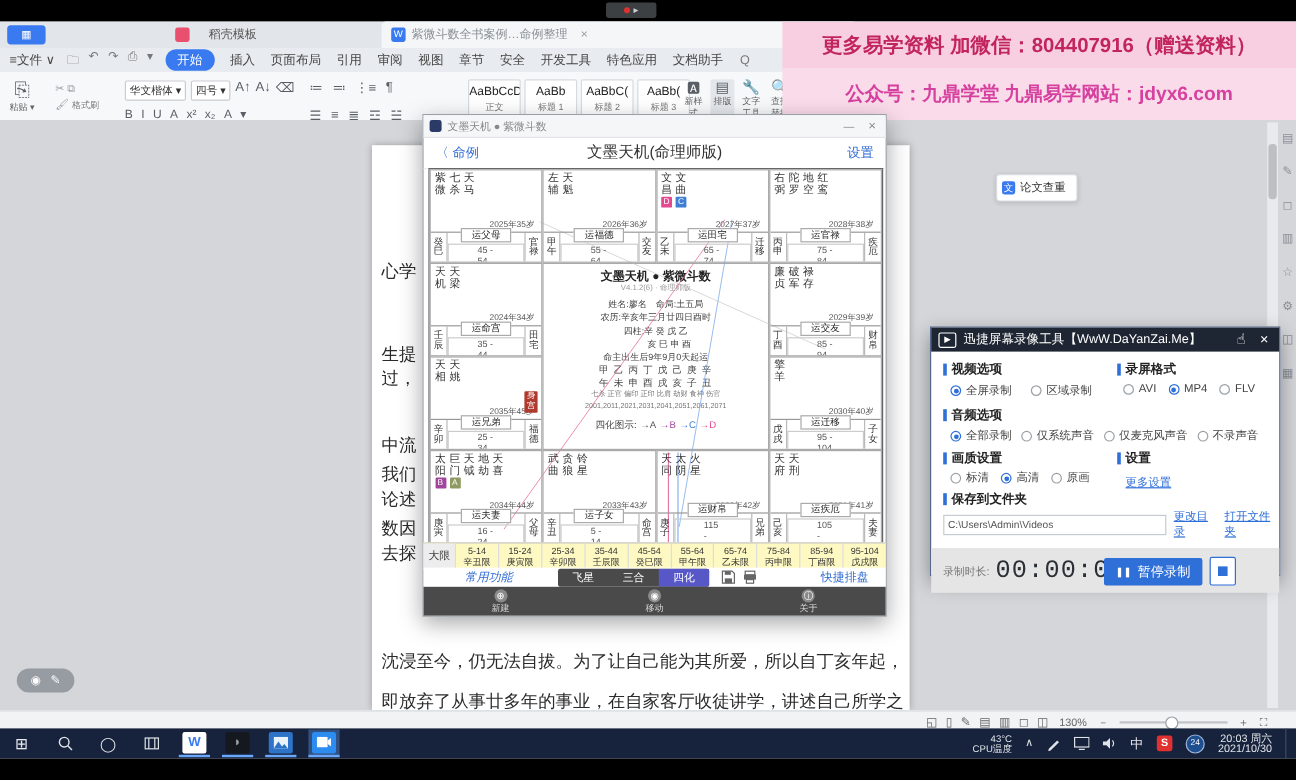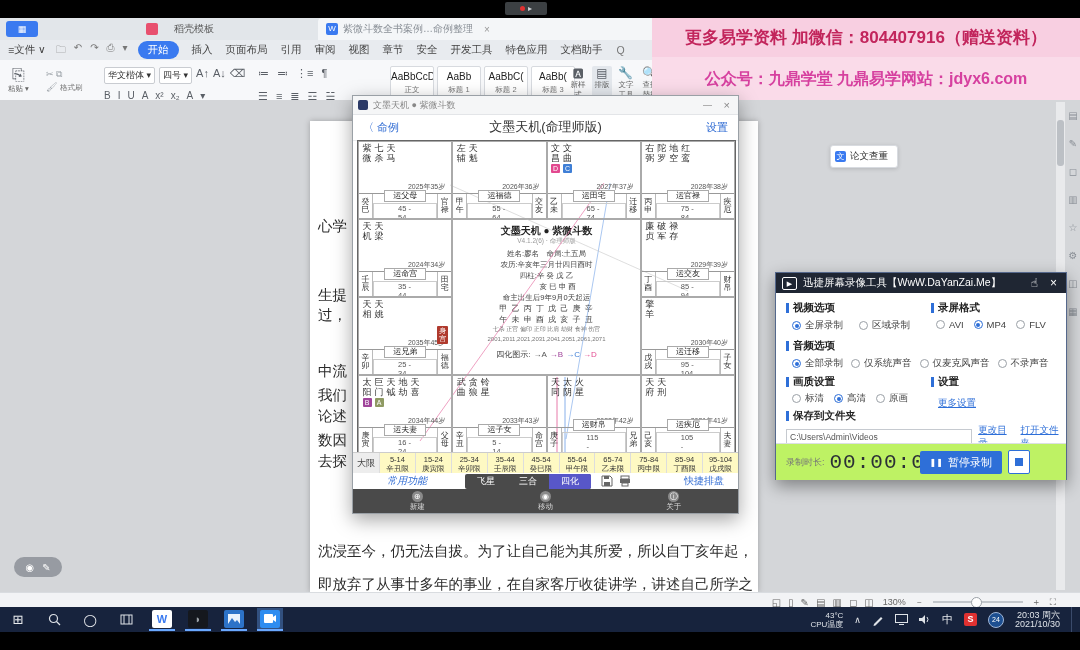--- a/index.html
+++ b/index.html
@@ -89,21 +89,21 @@
   #rec-title{left:0;top:0;width:100%;height:20px;background:#1f2633;color:#fff;display:flex;align-items:center;font-size:10.5px;}
   #rec-title .ricon{width:13px;height:11px;border:1px solid #fff;border-radius:2px;font-size:7px;line-height:11px;text-align:center;margin:0 6px;}
   .sec-h{display:flex;align-items:center;font-size:10.5px;color:#222;font-weight:bold;}
   .sec-h::before{content:"";width:3px;height:10px;background:#2e6fd8;margin-right:4px;}
   .radio-row{display:flex;align-items:center;gap:4px;font-size:9.5px;color:#444;}
   .radio{width:9px;height:9px;border:1px solid #9aa0a6;border-radius:50%;box-sizing:border-box;flex:0 0 9px;}
   .radio.on{border-color:#2e6fd8;position:relative;}
   .radio.on::after{content:"";position:absolute;left:1.5px;top:1.5px;width:4px;height:4px;border-radius:50%;background:#2e6fd8;}
   .rlink{color:#2e6fd8;font-size:9.5px;text-decoration:underline;}
   #rec-path{width:186px;height:15px;border:1px solid #c6cad0;font-size:8.5px;color:#555;padding:0 3px;}
-  #rec-foot{left:0;top:170px;width:100%;height:36px;background:#bef264;border-top:1px solid #dcdfe3;display:flex;align-items:center;}
+  #rec-foot{left:0;top:184px;width:100%;height:36px;background:#e5e5e5;border-top:1px solid #dcdfe3;display:flex;align-items:center;}
   #rec-time{font-size:21px;color:#2b2f36;letter-spacing:1px;font-family:"Liberation Mono","DejaVu Sans Mono",monospace;}
   #pause-btn{background:#2e6fd8;color:#fff;font-size:11px;border-radius:2px;padding:4px 10px;display:flex;align-items:center;gap:5px;}
   #stop-btn{width:20px;height:22px;border:1px solid #2e6fd8;border-radius:2px;background:#fff;display:flex;align-items:center;justify-content:center;margin-left:6px;}
   #stop-btn i{width:8px;height:8px;background:#2e6fd8;display:block;}
   
   #taskbar{left:0;top:607px;width:1080px;height:25px;background:#17233d;display:flex;align-items:center;color:#e8eaed;}
   .tb-btn{width:36px;height:25px;display:flex;align-items:center;justify-content:center;}
   .app-tile{width:26px;height:23px;margin:0 5px;display:flex;align-items:center;justify-content:center;border-bottom:2px solid #6aa8ff;box-sizing:border-box;}
   .tile-inner{width:20px;height:18px;border-radius:2px;display:flex;align-items:center;justify-content:center;font-size:11px;font-weight:bold;}
   #tray{position:absolute;right:4px;height:25px;display:flex;align-items:center;gap:11px;font-size:9px;}

